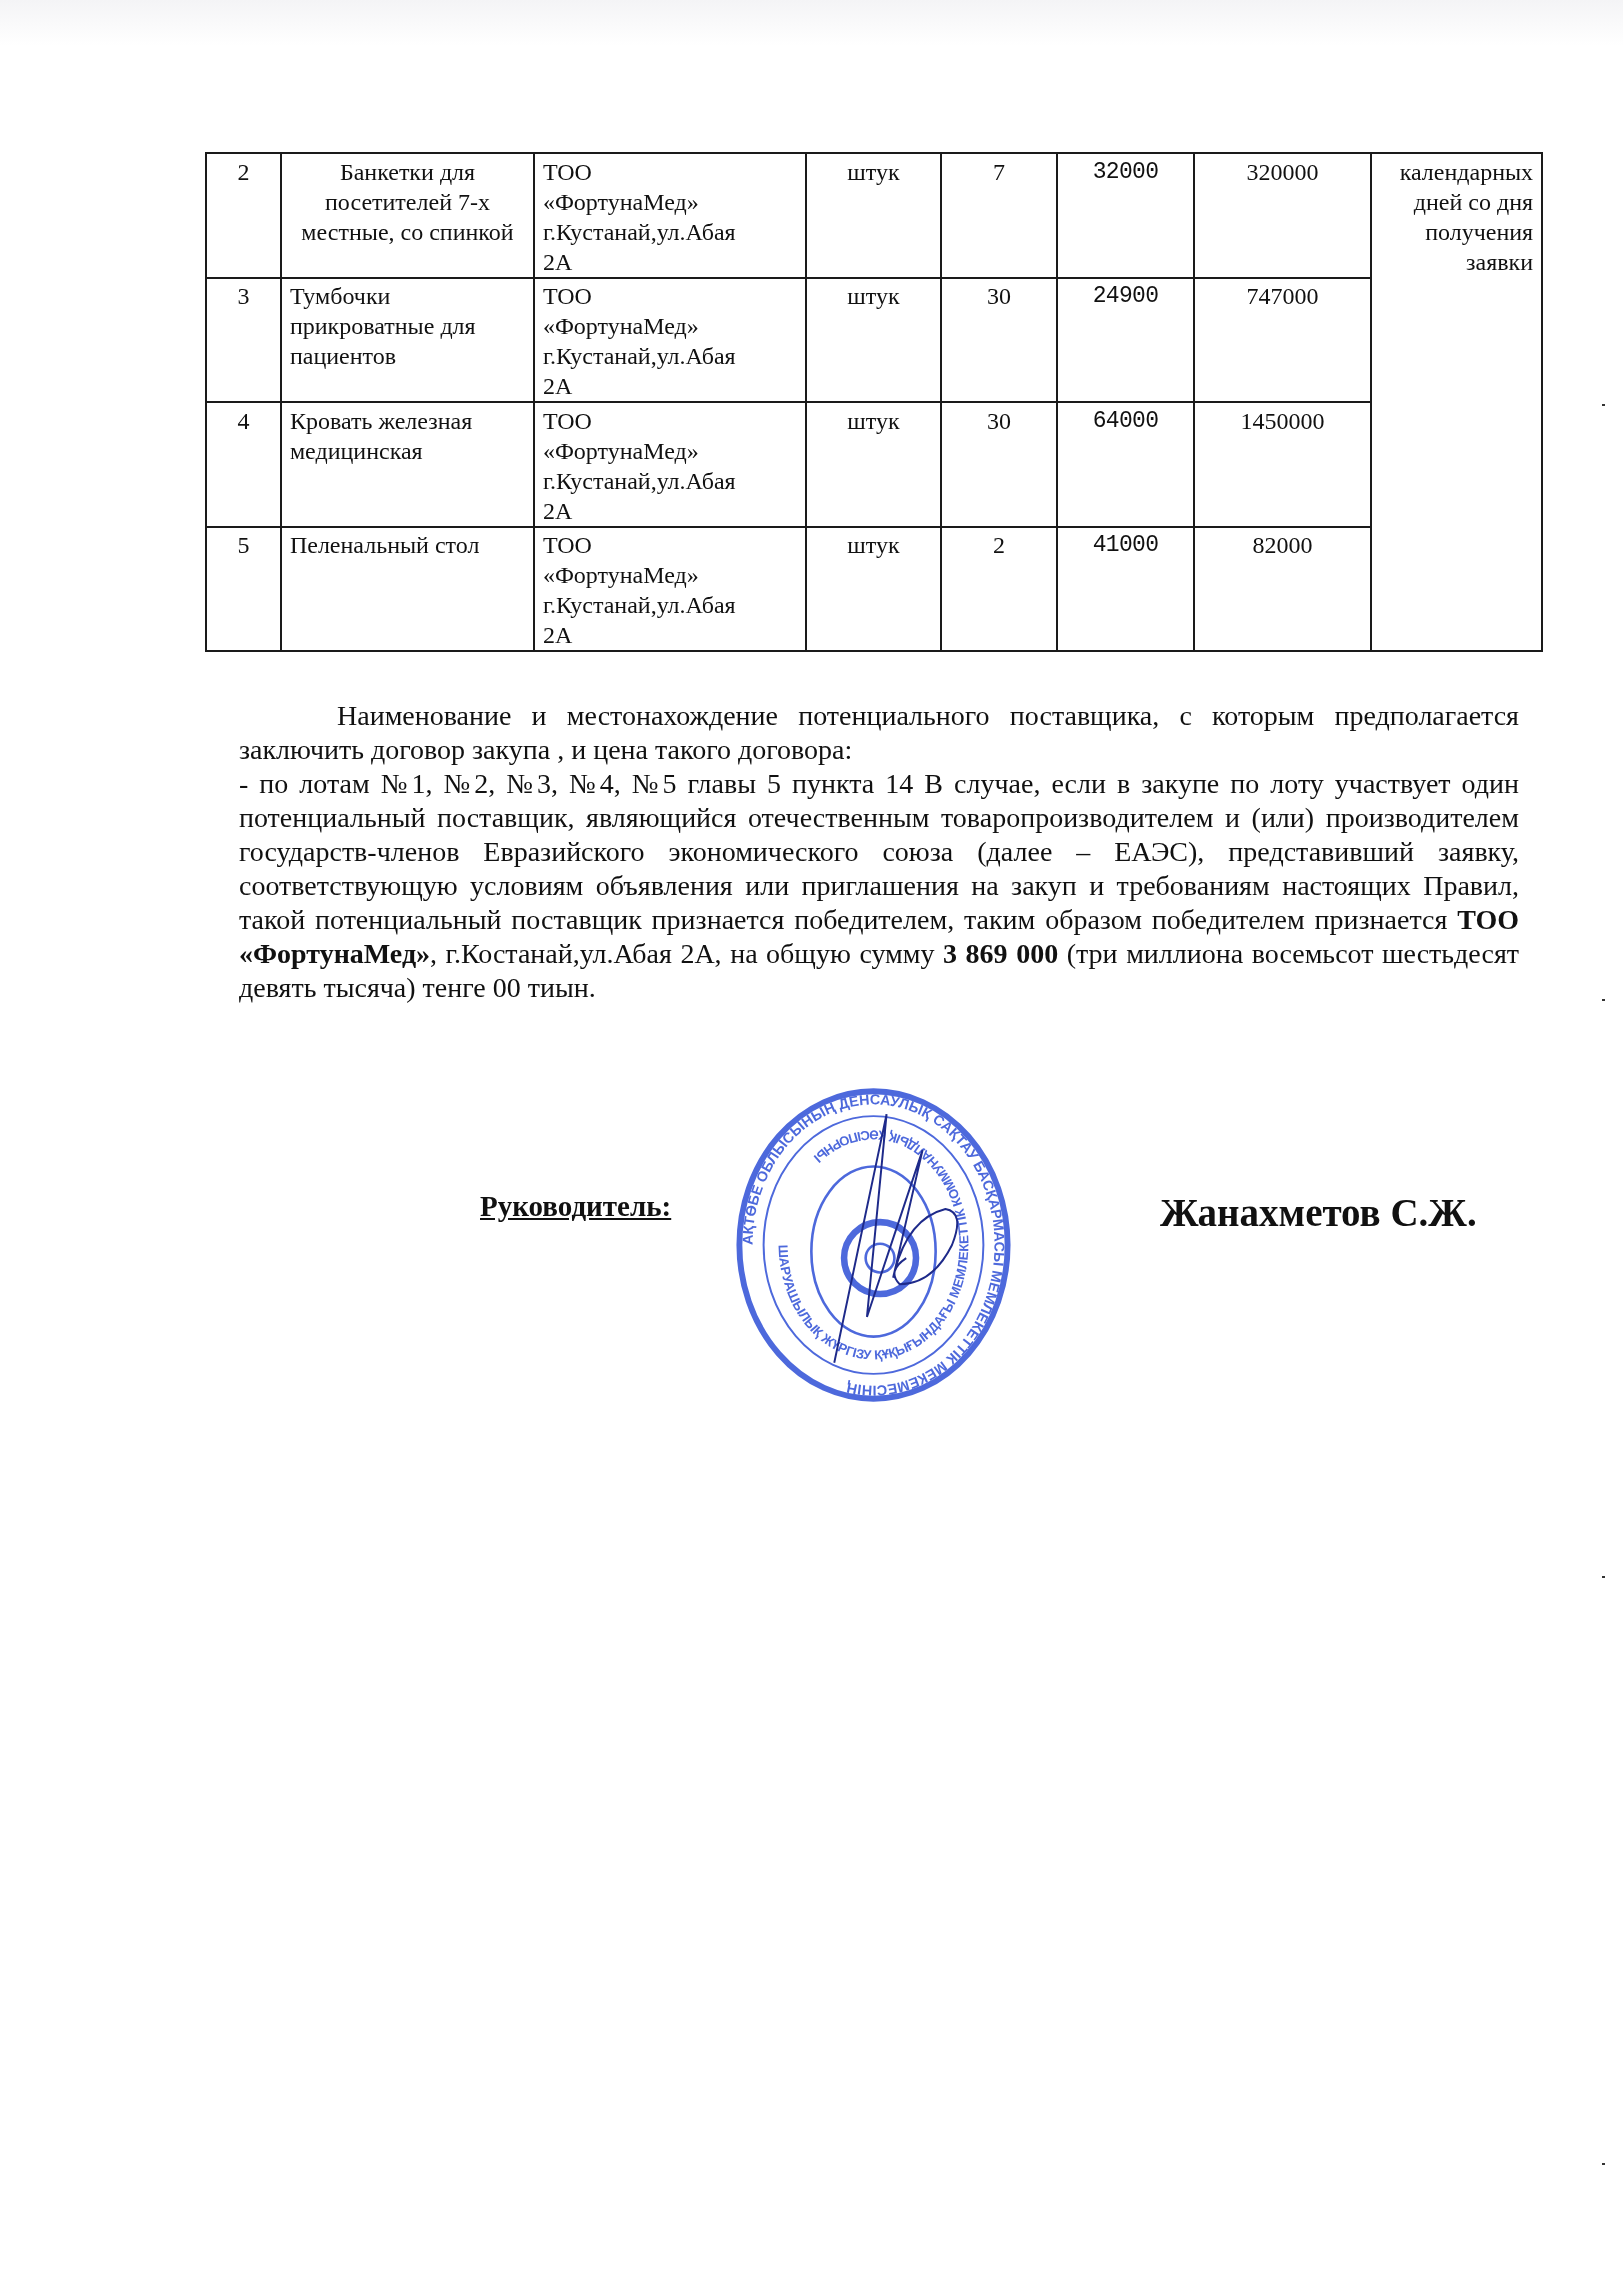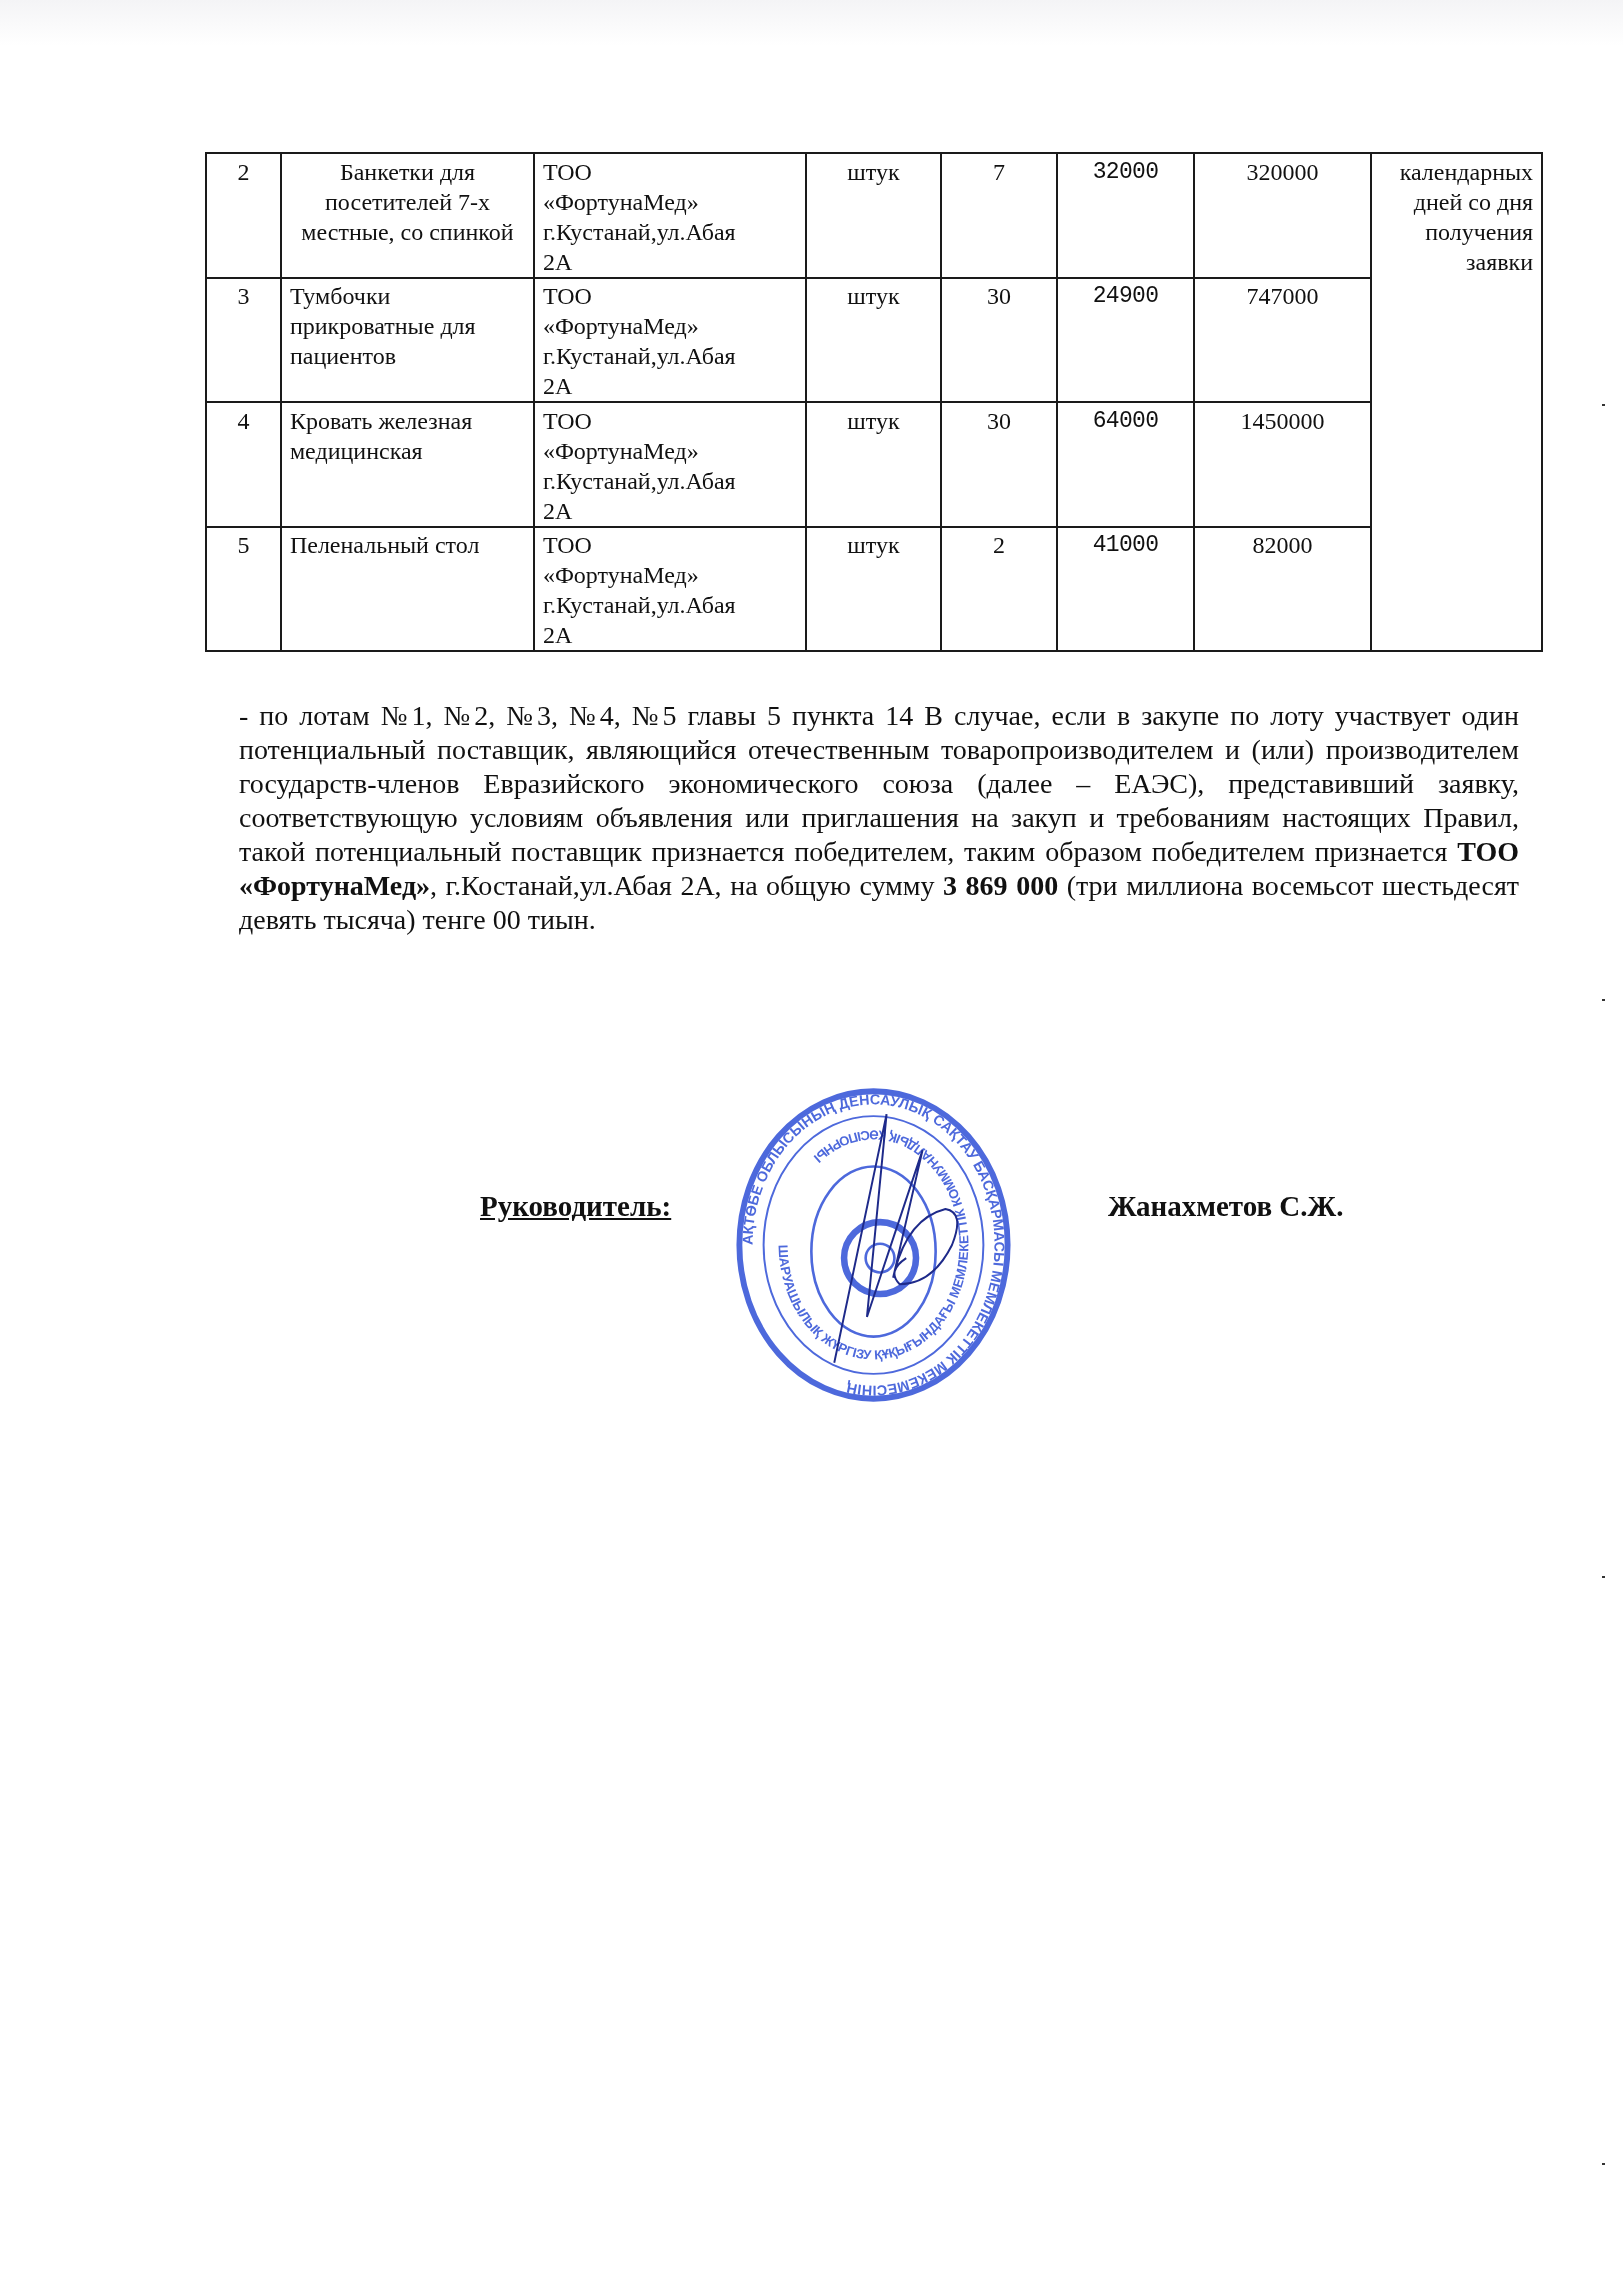--- a/index.html
+++ b/index.html
@@ -28,21 +28,21 @@
 
   
   .body-text { position: absolute; left: 239px; top: 699px; width: 1280px;
                font-size: 28px; line-height: 34px; text-align: justify; }
   .body-text p { margin: 0; }
   .body-text .indent { text-indent: 98px; }
   .body-text b { font-weight: bold; }
 
   
   .sig-title { position: absolute; left: 480px; top: 1190px; font-size: 29px; font-weight: bold; text-decoration: underline; }
-  .sig-name  { position: absolute; left: 1108px; top: 1190px; font-size: 29px; font-weight: bold; }
+  .sig-name  { position: absolute; left: 1160px; top: 1190px; font-size: 39px; font-weight: bold; }
   .stamp { position: absolute; left: 736px; top: 1088px; width: 275px; height: 314px; }
 
   .speck { position: absolute; width: 3.3px; height: 2px; background: #333; }
 </style>
 </head>
 <body>
 
 <div class="page-edge"></div>
 
 <table class="lots">
@@ -111,20 +111,21 @@
       </td>
       <td class="center">штук</td>
       <td class="center">2</td>
       <td class="num-sans">41000</td>
       <td class="center">82000</td>
     </tr>
   </tbody>
 </table>
 
 <div class="body-text">
+  <p class="indent">Наименование и местонахождение потенциального поставщика, с которым предполагается заключить договор закупа , и цена такого договора:</p>
   <p><span>- по лотам №1, №2, №3, №4, №5 главы 5 пункта 14 В случае, если в закупе по лоту участвует один потенциальный поставщик, являющийся отечественным товаропроизводителем и (или) производителем государств-членов Евразийского экономического союза (далее – ЕАЭС), представивший заявку, соответствующую условиям объявления или приглашения на закуп и требованиям настоящих Правил, такой потенциальный поставщик признается победителем, таким образом победителем признается </span><b>ТОО  «ФортунаМед»</b><span>, г.Костанай,ул.Абая 2А, на общую сумму </span><b>3 869 000</b><span> (три миллиона восемьсот шестьдесят девять тысяча)  тенге 00 тиын.</span></p>
 </div>
 
 <div class="sig-title">Руководитель:</div>
 <div class="sig-name">Жанахметов С.Ж.</div>
 
 <svg class="stamp" viewBox="0 0 420 480" xmlns="http://www.w3.org/2000/svg">
   <defs>
     <path id="outerArc" d="M 210 240 m -185 0 a 185 215 0 1 1 370 0 a 185 215 0 1 1 -370 0"></path>
     <path id="innerArc" d="M 210 240 m -145 0 a 145 175 0 1 0 290 0 a 145 175 0 1 0 -290 0"></path>

